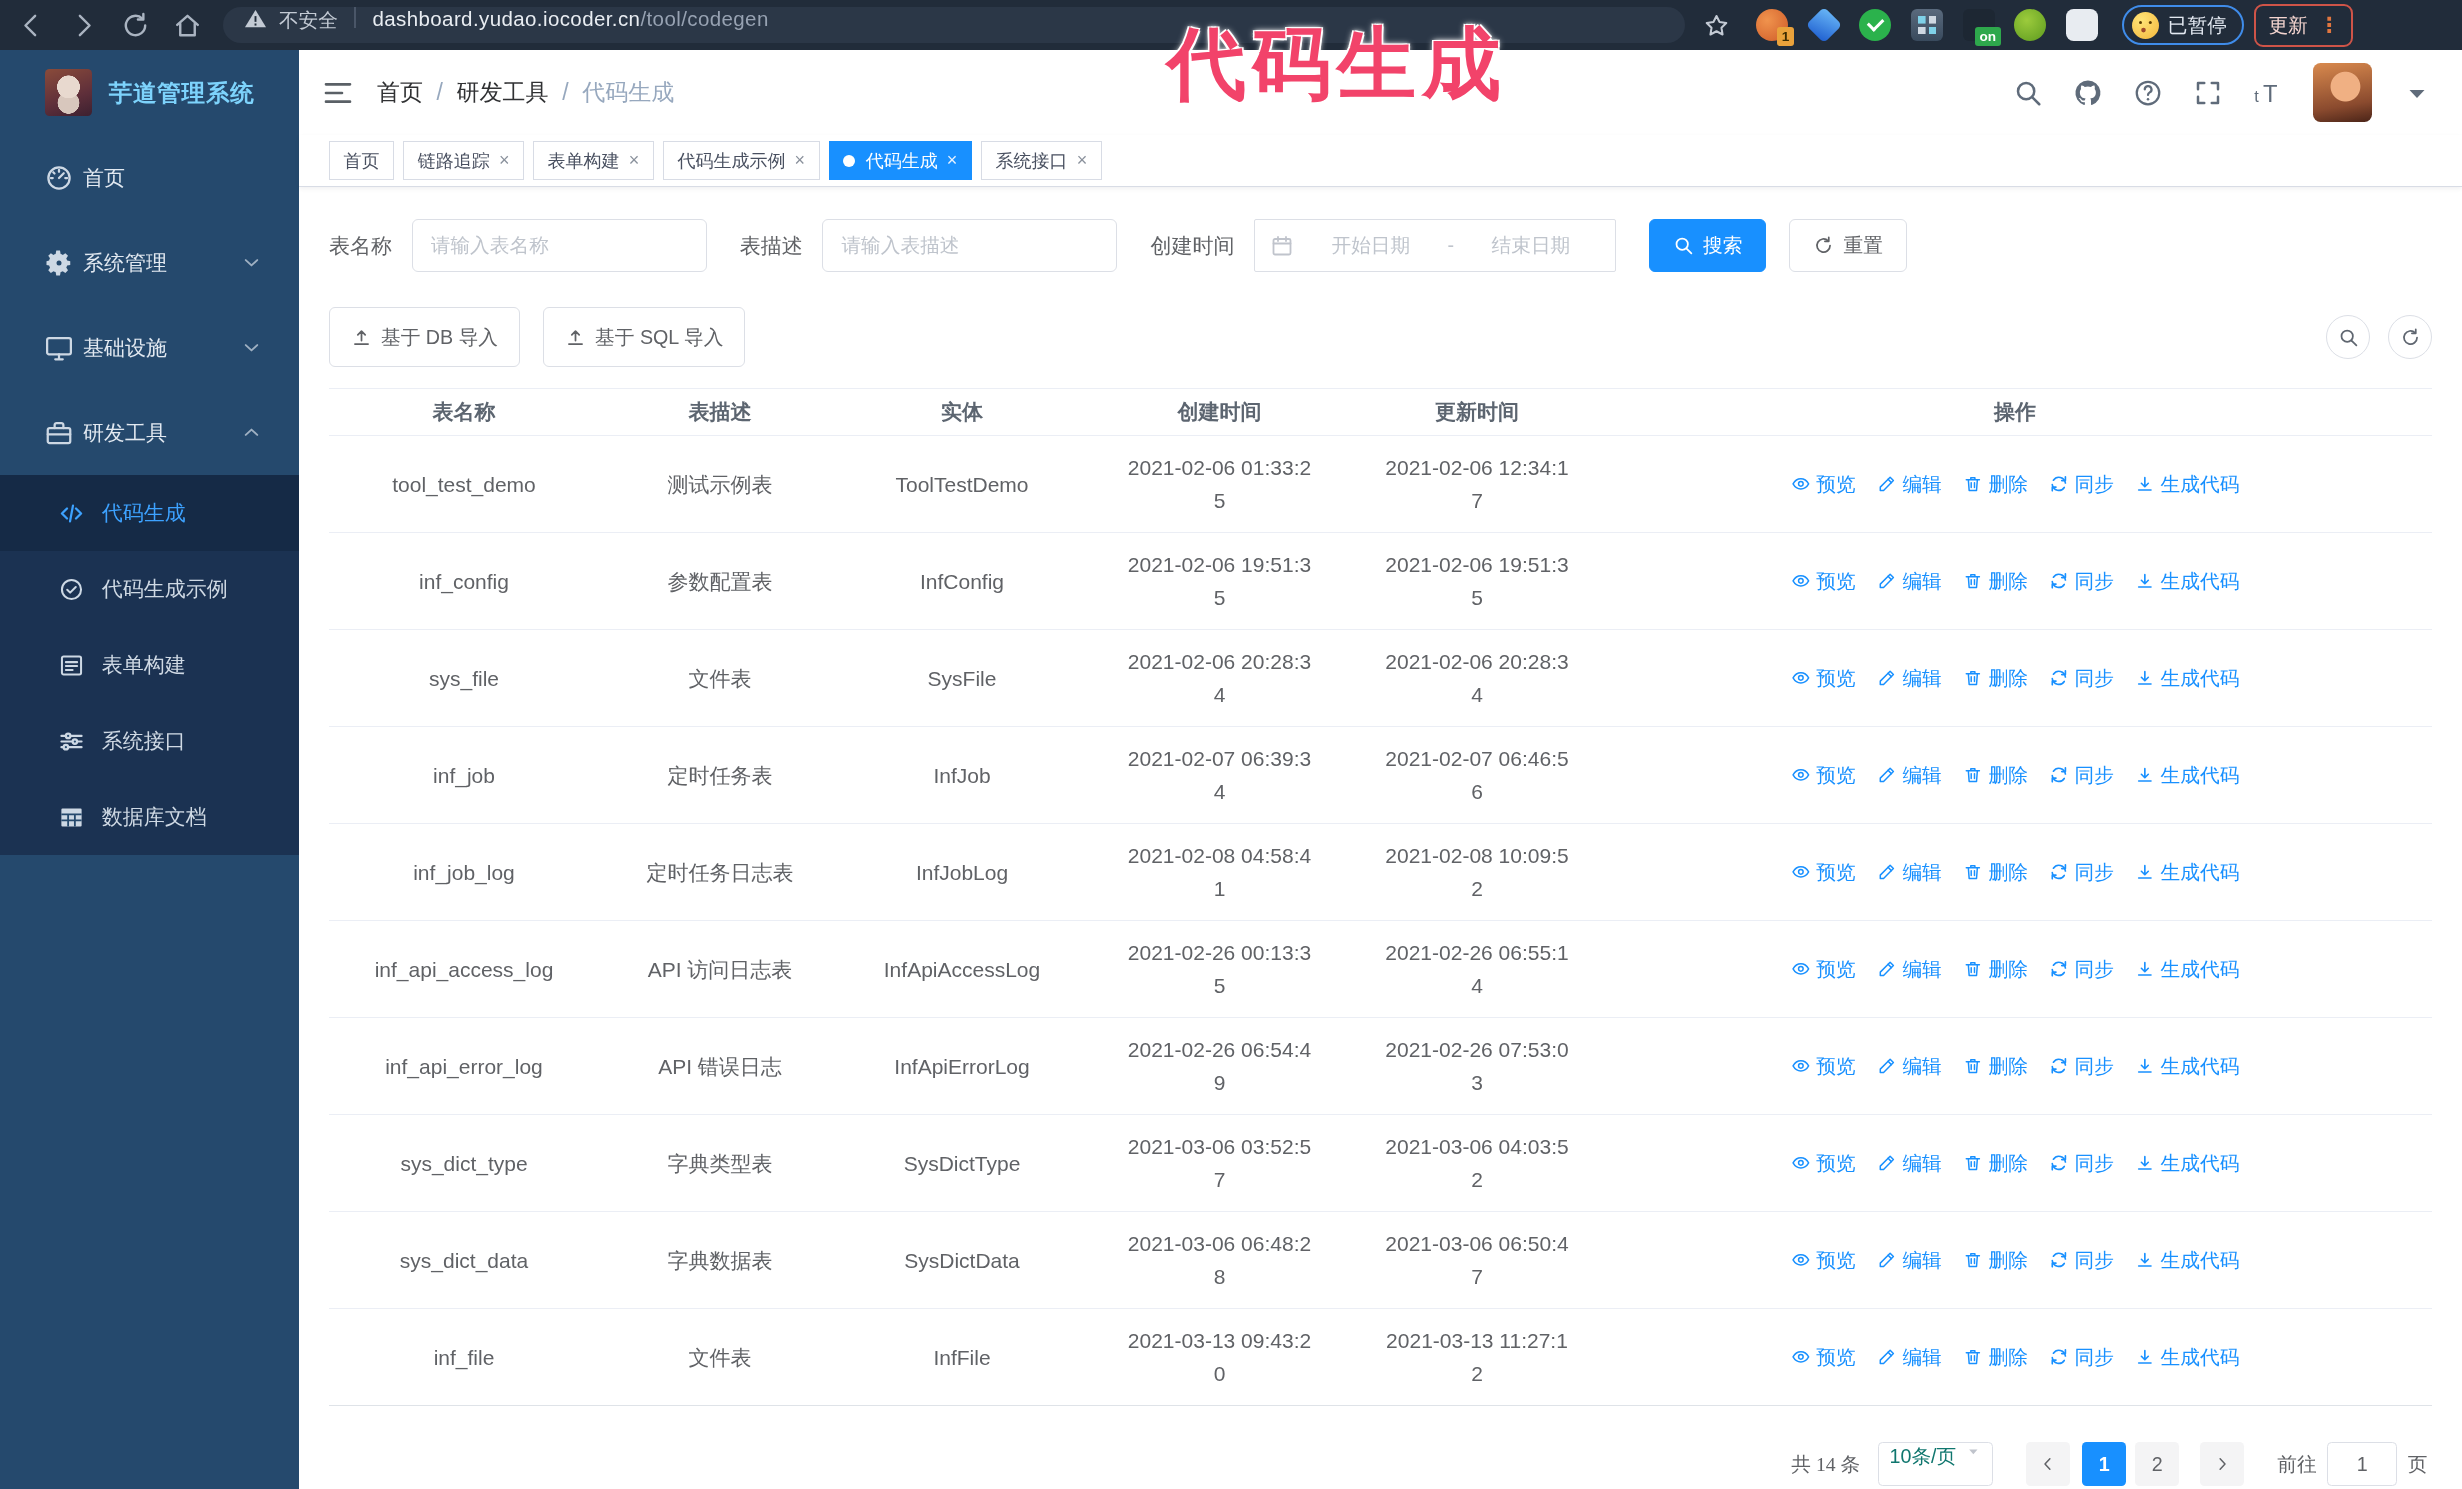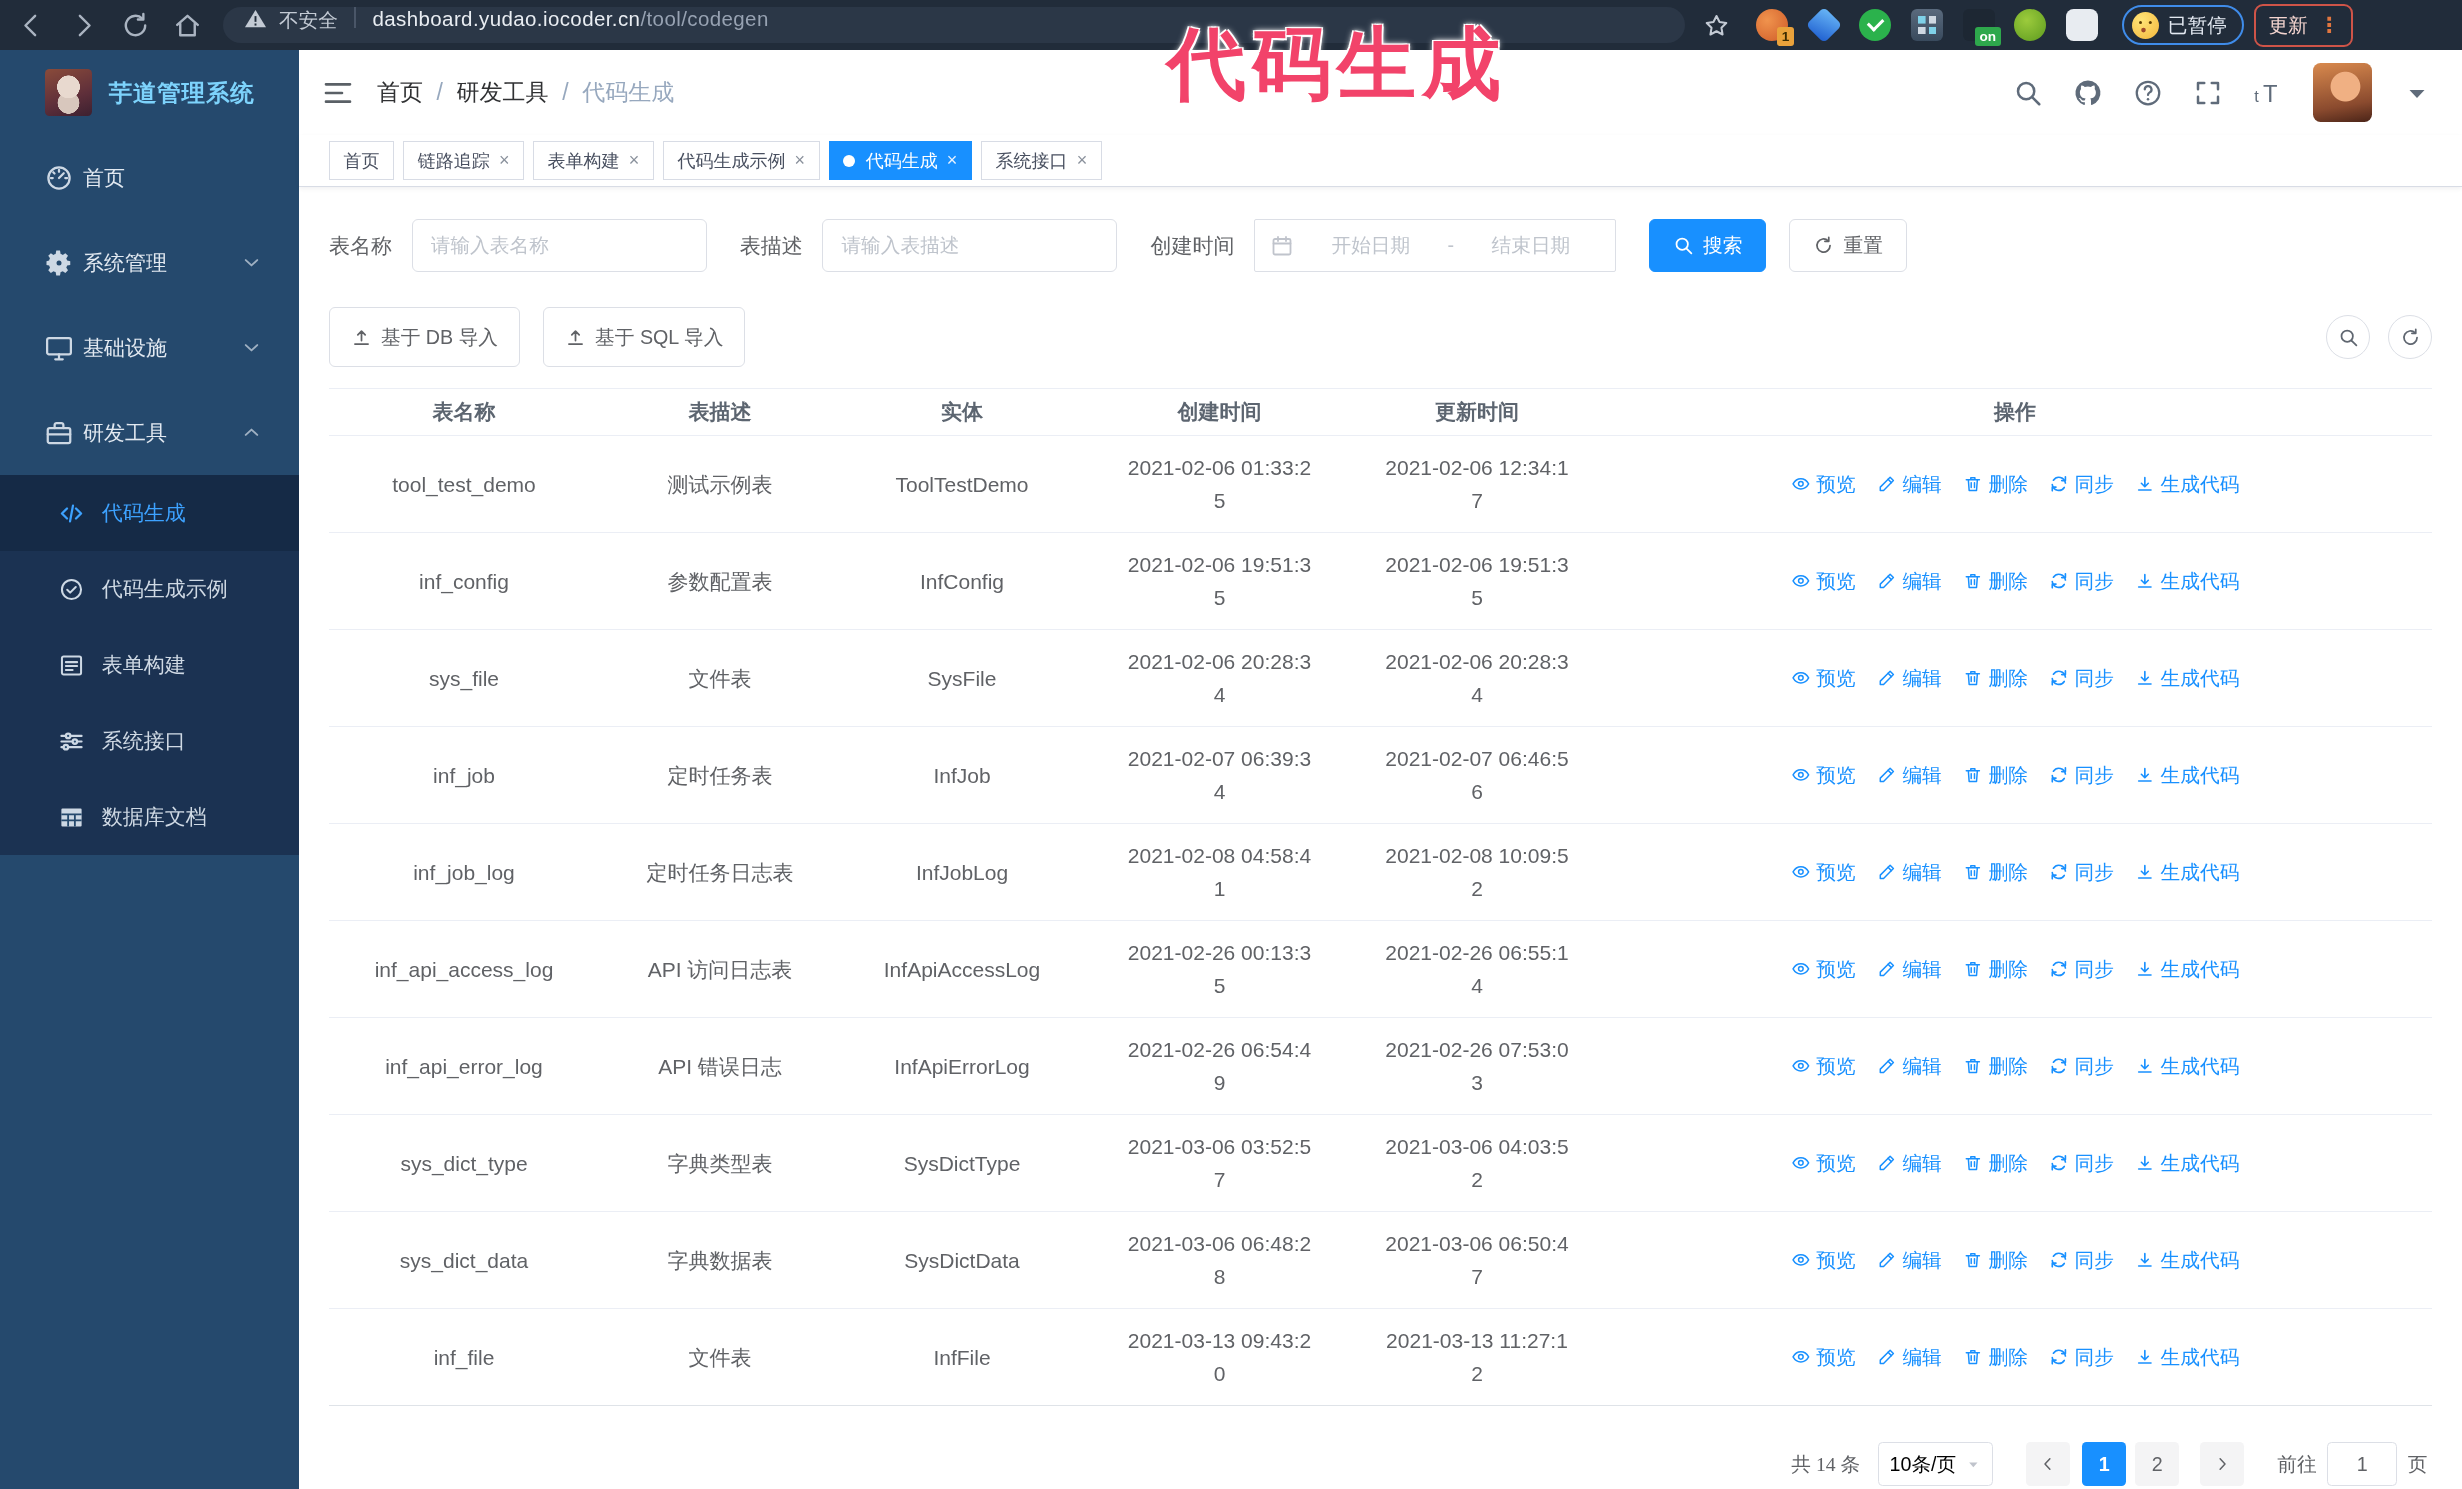--- a/index.html
+++ b/index.html
@@ -118,21 +118,21 @@
   tr:last-child td { border-bottom:1.5px solid #dfe3e8; }
   col.c-name{width:270px} col.c-desc{width:242px} col.c-ent{width:242px} col.c-cre{width:273px} col.c-upd{width:242px}
   .cell-date { display:inline-block; max-width:191px; word-break:break-all; }
   .ops { display:flex; justify-content:center; align-items:center; gap:21px; }
   .op { display:inline-flex; align-items:center; gap:6px; color:#1890ff; font-size:19.7px; cursor:pointer; white-space:nowrap; }
   .op .i { width:19.7px; height:19.7px; }
 
   
   .pager { margin-top:36px; display:flex; align-items:center; justify-content:flex-end; gap:12px; font-size:19.7px; color:#606266; padding-right:4.5px; }
   .pager .total { margin-right:6px;font-family:Liberation Serif, serif; }
-  .page-size { width:115px; height:44px; border:1.5px solid #dcdfe6; border-radius:4.5px; display:flex; align-items:center; justify-content:center; gap:9px; color:#000000; cursor:pointer; margin-right:21px; }
+  .page-size { width:115px; height:44px; border:1.5px solid #dcdfe6; border-radius:4.5px; display:flex; align-items:flex-start; justify-content:center; gap:9px; color:#0f766e; cursor:pointer; margin-right:21px; }
   .page-size .i { width:16.7px; height:16.7px; color:#c0c4cc; }
   .pg { min-width:44px; height:44px; border-radius:4.5px; background:#f4f4f5; color:#606266; display:inline-flex; align-items:center; justify-content:center; font-size:19.7px; cursor:pointer; border:none; font-family:inherit; }
   .pg .i { width:18px; height:18px; }
   .pg.active { background:#1890ff; color:#fff; font-weight:bold; }
   .goto { margin-left:21px; display:flex; align-items:center; gap:10.6px; }
   .goto input { width:70px; height:44px; border:1.5px solid #dcdfe6; border-radius:4.5px; text-align:center; font-size:19.7px; color:#606266; font-family:inherit; }
 </style>
 </head>
 <body>
 

